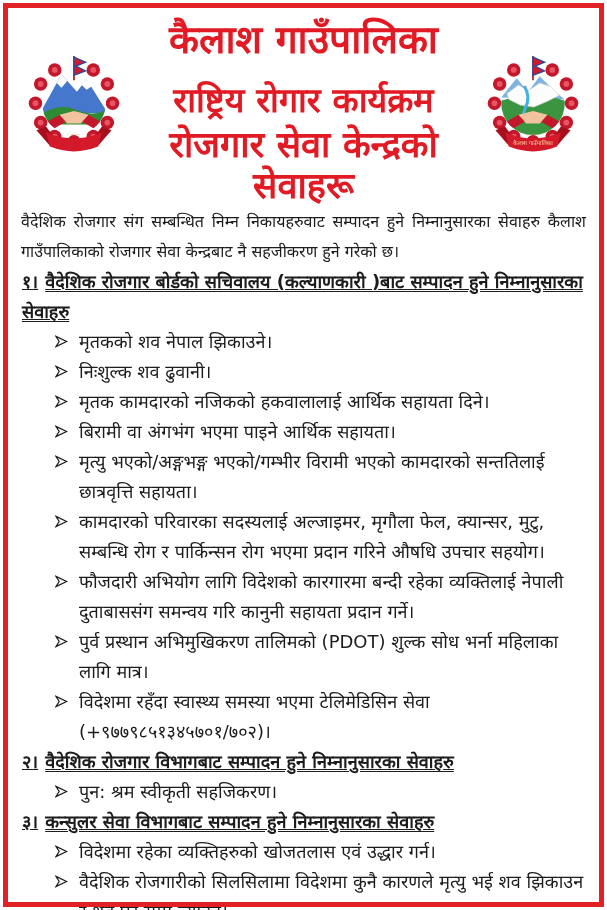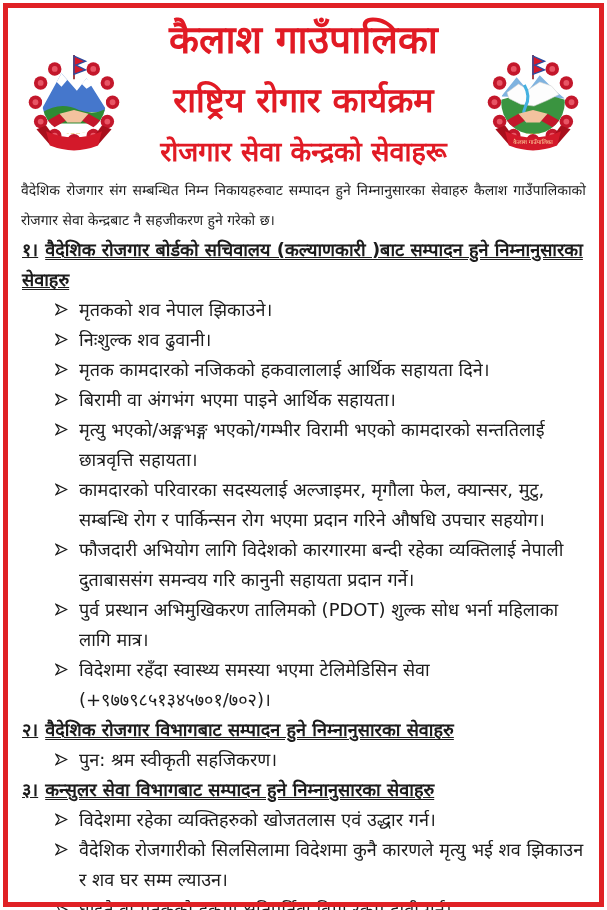--- a/index.html
+++ b/index.html
@@ -3,27 +3,27 @@
 <meta charset="utf-8">
 <style>
   html,body{margin:0;padding:0;background:#888;}
   .page{
     width:607px;height:910px;position:relative;background:#fff;
     font-family:"DejaVu Sans","Liberation Sans",sans-serif;color:#1c1c1c;
     overflow:hidden;margin:0 auto;
   }
   .frame{position:absolute;inset:3px;border:5px solid #e02125;pointer-events:none;z-index:5;}
   .content{position:absolute;inset:8px;padding:4px 13px 2px 13px;box-sizing:border-box;}
-  .header{display:flex;align-items:flex-end;justify-content:space-between;}
+  .header{display:flex;align-items:center;justify-content:space-between;}
   .logo{width:106px;height:116px;flex:0 0 auto;margin-top:2px;}
   .titles{flex:1;text-align:center;color:#e11a24;padding-top:6px;}
   .t1{font-size:39px;font-weight:bold;line-height:1.15;}
   .t2{font-size:34px;font-weight:bold;line-height:1.15;margin-top:18px;}
-  .t3{font-size:27px;font-weight:bold;line-height:1.15;margin-top:16px;}
-  .intro{font-size:14px;line-height:30px;text-align:justify;margin-top:8px;}
+  .t3{font-size:36px;font-weight:bold;line-height:1.15;margin-top:4px;}
+  .intro{font-size:16px;line-height:30px;text-align:justify;margin-top:0;}
   .sec-head{font-size:18px;font-weight:bold;line-height:30px;margin-left:1px;text-decoration:underline;}
   .sec-num{margin-right:7px;font-weight:bold;}
   .sec-title{text-decoration:underline;text-underline-offset:3px;}
   ul.items{list-style:none;margin:0;padding:0 0 0 34px;}
   li.item{display:flex;gap:11px;align-items:flex-start;font-size:18px;line-height:30px;}
   li.item .arr{width:13px;height:13px;margin-top:8px;flex:0 0 auto;}
 </style>
 </head>
 <body>
 

